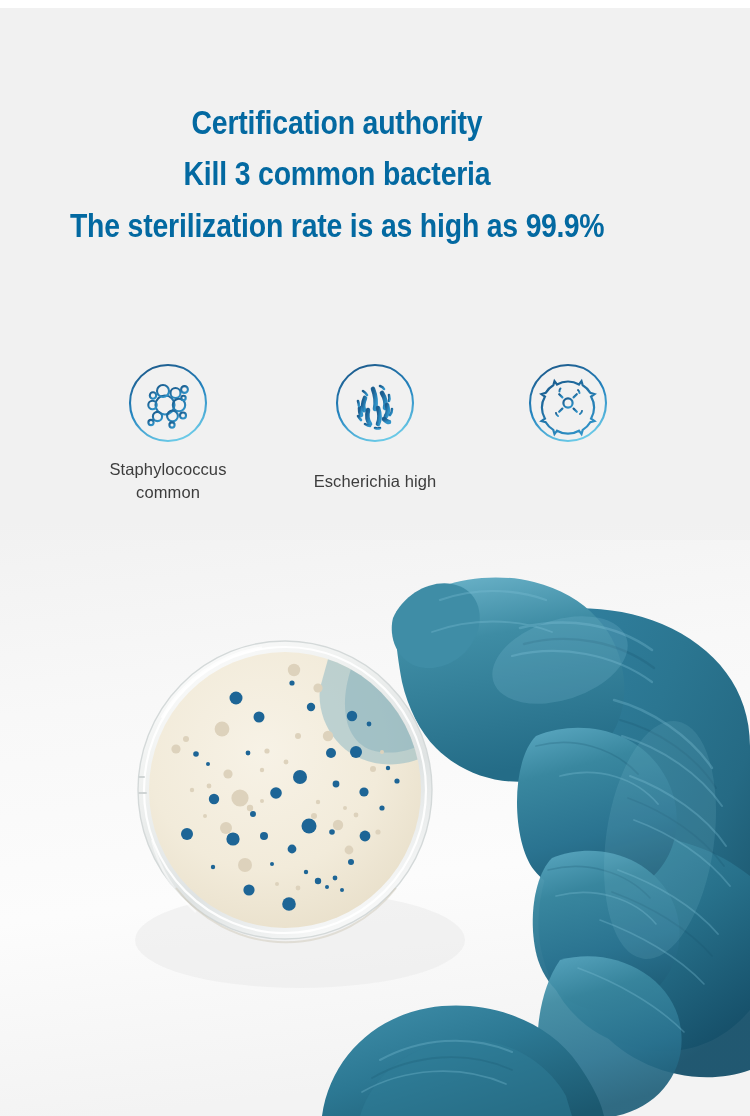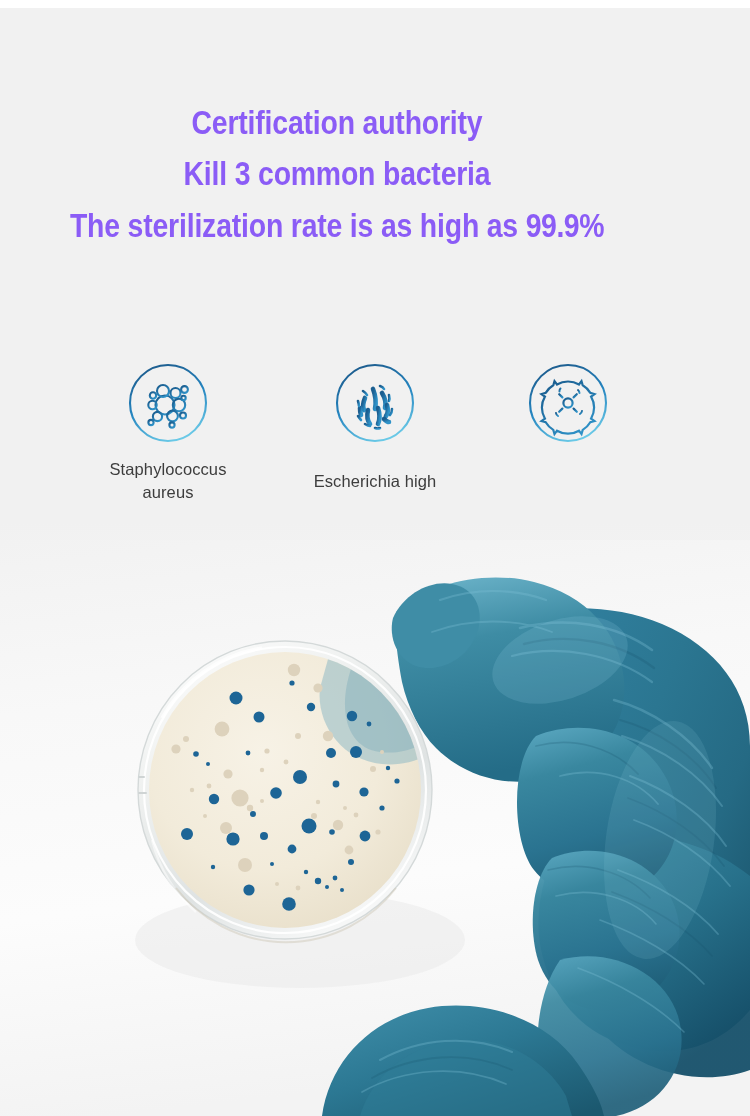--- a/index.html
+++ b/index.html
@@ -27,21 +27,21 @@
   }
   .bg-wash2{
     position:absolute;left:0;top:560px;width:560px;height:520px;
     background:radial-gradient(ellipse 70% 60% at 30% 50%,#ffffff 0%,rgba(255,255,255,0.75) 45%,rgba(255,255,255,0) 80%);
   }
 
   
   .headline{
     position:absolute;left:0;top:98px;width:674px;
     text-align:center;
-    color:#8b5cf6;
+    color:#0369a1;
     font-weight:700;
     letter-spacing:-0.2px;
     -webkit-font-smoothing:antialiased;
   }
   .hl-line{
     display:block;
     transform:scaleX(0.86);
     transform-origin:center center;
     white-space:nowrap;
   }
@@ -121,21 +121,21 @@
           <circle cx="26" cy="33.5" r="3.2"></circle>
           <circle cx="56" cy="53.5" r="3"></circle>
           <circle cx="57.5" cy="27.5" r="3.4"></circle>
           <circle cx="24" cy="60.5" r="2.6"></circle>
           <circle cx="45" cy="63" r="2.6"></circle>
           <circle cx="56.5" cy="36" r="2.2"></circle>
         </g>
       </svg>
       <div class="cap">
         <span>Staphylococcus</span><br>
-        <span>aureus</span>
+        <span>common</span>
       </div>
     </div>
 
     <div class="badge badge-1">
       <svg class="ring" viewBox="0 0 82 82">
         <defs>
           <linearGradient id="rg1" x1="0.25" y1="0" x2="0.62" y2="1">
             <stop offset="0%" stop-color="#1d5b8c"></stop>
             <stop offset="50%" stop-color="#2585c0"></stop>
             <stop offset="100%" stop-color="#6ccbe8"></stop>

